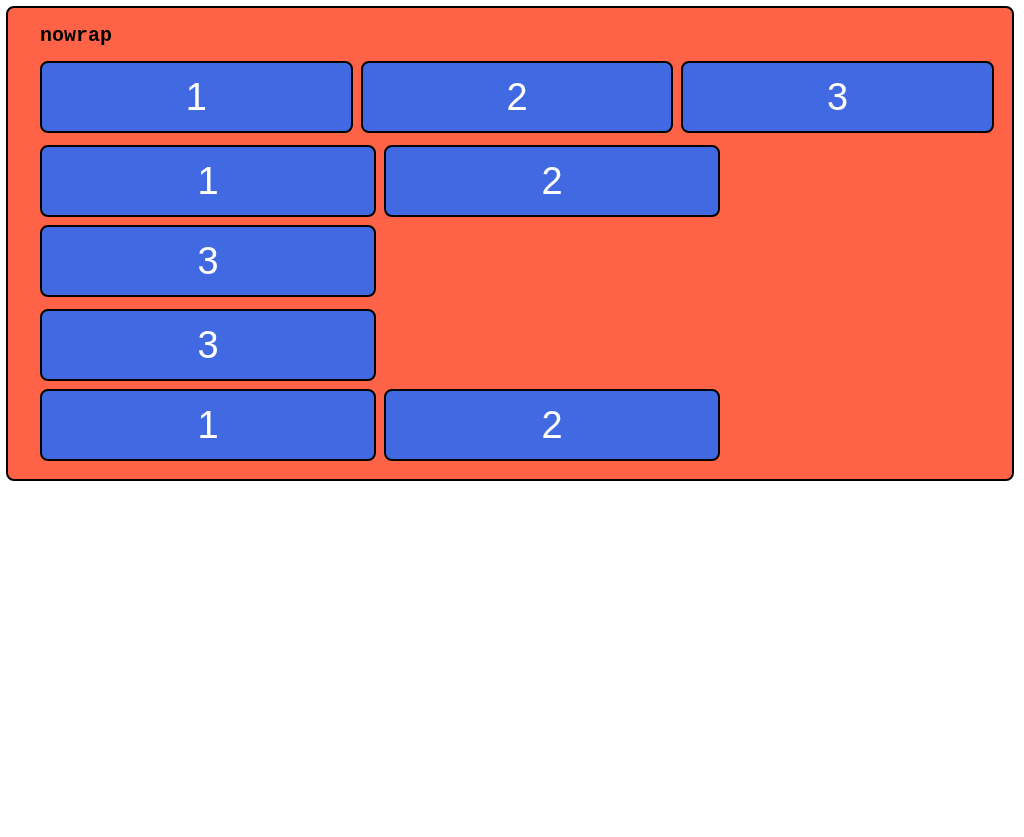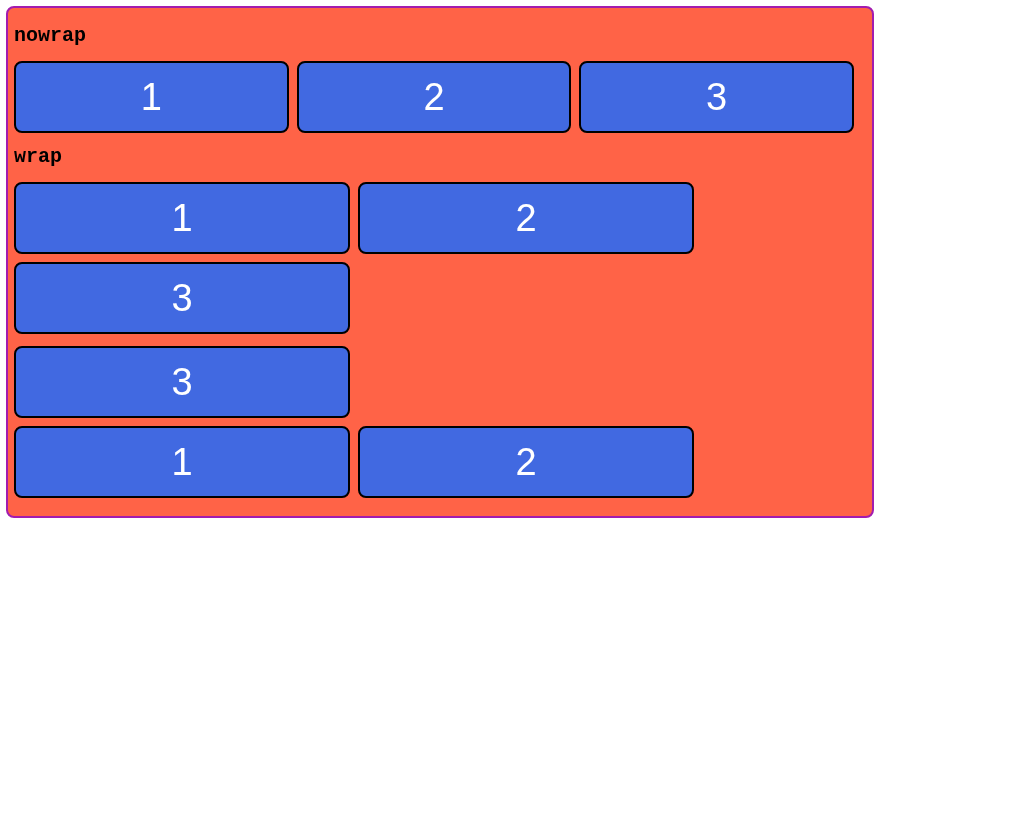--- a/index.html
+++ b/index.html
@@ -6,26 +6,26 @@
       box-sizing: border-box;
       margin: 0;
       padding: 0;
     }
     body {
       font-family: "Courier New", Courier, monospace;
       background: #ffffff;
       padding: 0;
     }
     .container {
-      width: 868px;
+      width: 1008px;
       margin: 6px;
       background: #ff6347;
-      border: 2px solid #a21caf;
+      border: 2px solid #000000;
       border-radius: 8px;
-      padding: 14px 18px 18px 6px;
+      padding: 14px 18px 18px 32px;
     }
     .section {
       margin-bottom: 12px;
     }
     .section:last-child {
       margin-bottom: 0;
     }
     .label {
       font-weight: bold;
       font-size: 20px;
@@ -74,21 +74,20 @@
   <div class="section">
     <div class="label">nowrap</div>
     <div class="flex-row flex-nowrap">
       <div class="box">1</div>
       <div class="box">2</div>
       <div class="box">3</div>
     </div>
   </div>
 
   <div class="section">
-    <div class="label">wrap</div>
     <div class="flex-row flex-wrap">
       <div class="box">1</div>
       <div class="box">2</div>
       <div class="box">3</div>
     </div>
   </div>
 
   <div class="section">
     <div class="flex-row flex-wrap-reverse">
       <div class="box">1</div>

